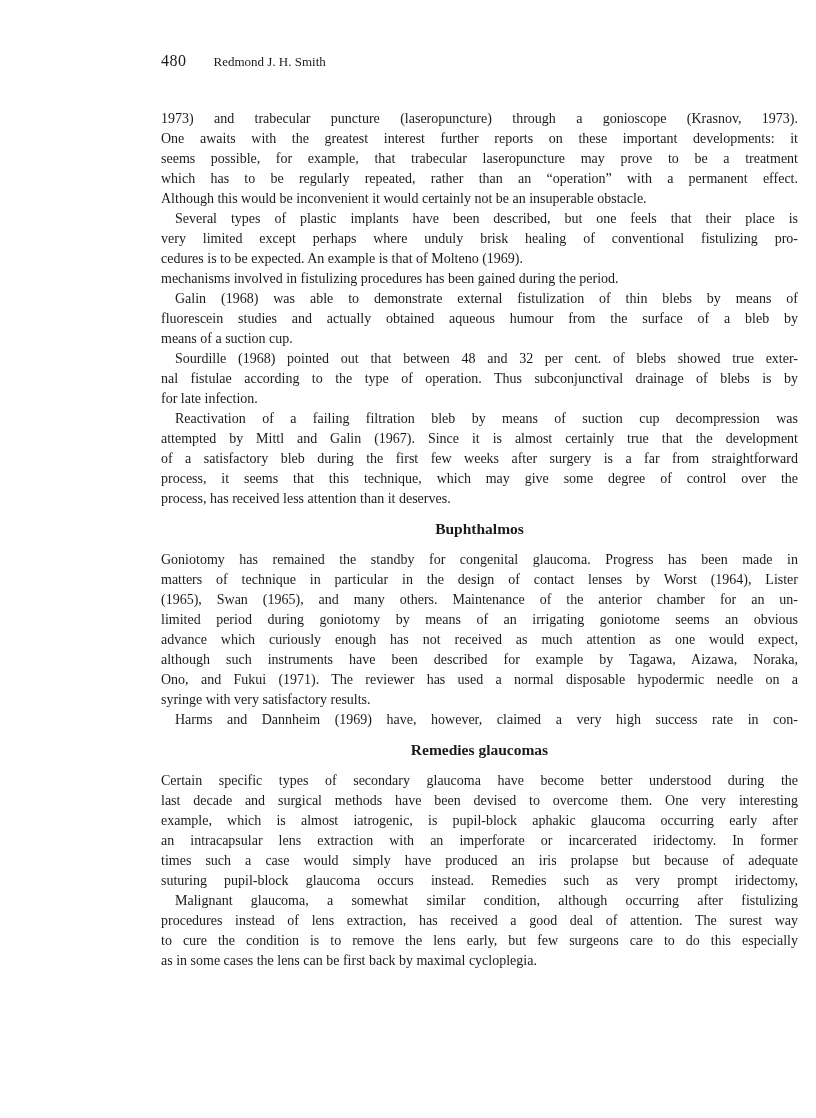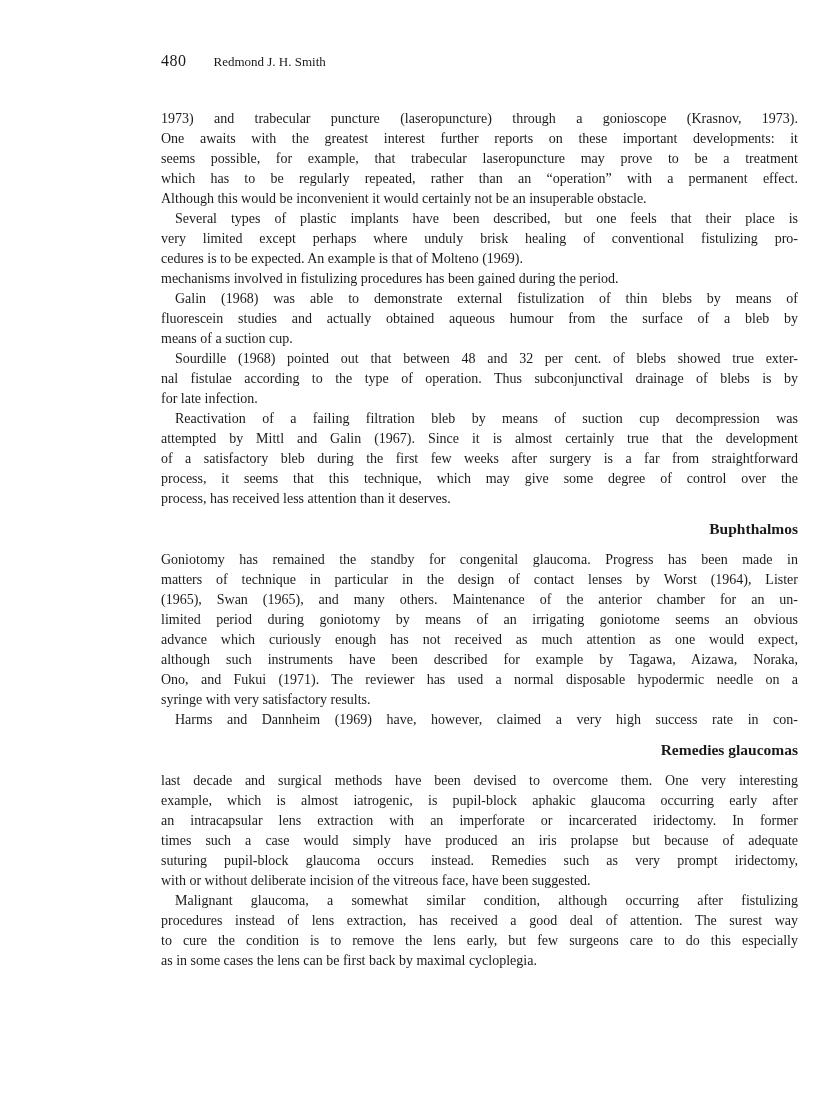--- a/index.html
+++ b/index.html
@@ -58,21 +58,21 @@
   }
   .line.indent {
     text-indent: 14px;
   }
   .heading {
     font-weight: bold;
     font-size: 15.5px;
     height: 20px;
     line-height: 20px;
     margin: 10px 0 11px 0;
-    text-align: right;
+    text-align: center;
   }
 </style>
 </head>
 <body>
 
 <div class="page">
   <div class="running-head">
     <span class="pagenum">480</span><span class="author">Redmond J. H. Smith</span>
   </div>
   <div class="content" id="content">
@@ -117,26 +117,26 @@
         <div class="line">advance which curiously enough has not received as much attention as one would expect,</div>
         <div class="line">although such instruments have been described for example by Tagawa, Aizawa, Noraka,</div>
         <div class="line">Ono, and Fukui (1971). The reviewer has used a normal disposable hypodermic needle on a</div>
         <div class="line last">syringe with very satisfactory results.</div>
       </div>
       <div class="para">
         <div class="line indent">Harms and Dannheim (1969) have, however, claimed a very high success rate in con-</div>
       </div>
       <div class="heading">Remedies glaucomas</div>
       <div class="para">
+        <div class="line">Certain specific types of secondary glaucoma have become better understood during the</div>
         <div class="line">last decade and surgical methods have been devised to overcome them. One very interesting</div>
         <div class="line">example, which is almost iatrogenic, is pupil-block aphakic glaucoma occurring early after</div>
         <div class="line">an intracapsular lens extraction with an imperforate or incarcerated iridectomy. In former</div>
         <div class="line">times such a case would simply have produced an iris prolapse but because of adequate</div>
         <div class="line">suturing pupil-block glaucoma occurs instead. Remedies such as very prompt iridectomy,</div>
-        <div class="line last">with or without deliberate incision of the vitreous face, have been suggested.</div>
       </div>
       <div class="para">
         <div class="line indent">Malignant glaucoma, a somewhat similar condition, although occurring after fistulizing</div>
         <div class="line">procedures instead of lens extraction, has received a good deal of attention. The surest way</div>
         <div class="line">to cure the condition is to remove the lens early, but few surgeons care to do this especially</div>
         <div class="line last">as in some cases the lens can be first back by maximal cycloplegia.</div>
       </div>
     </div>
 </div>
 

